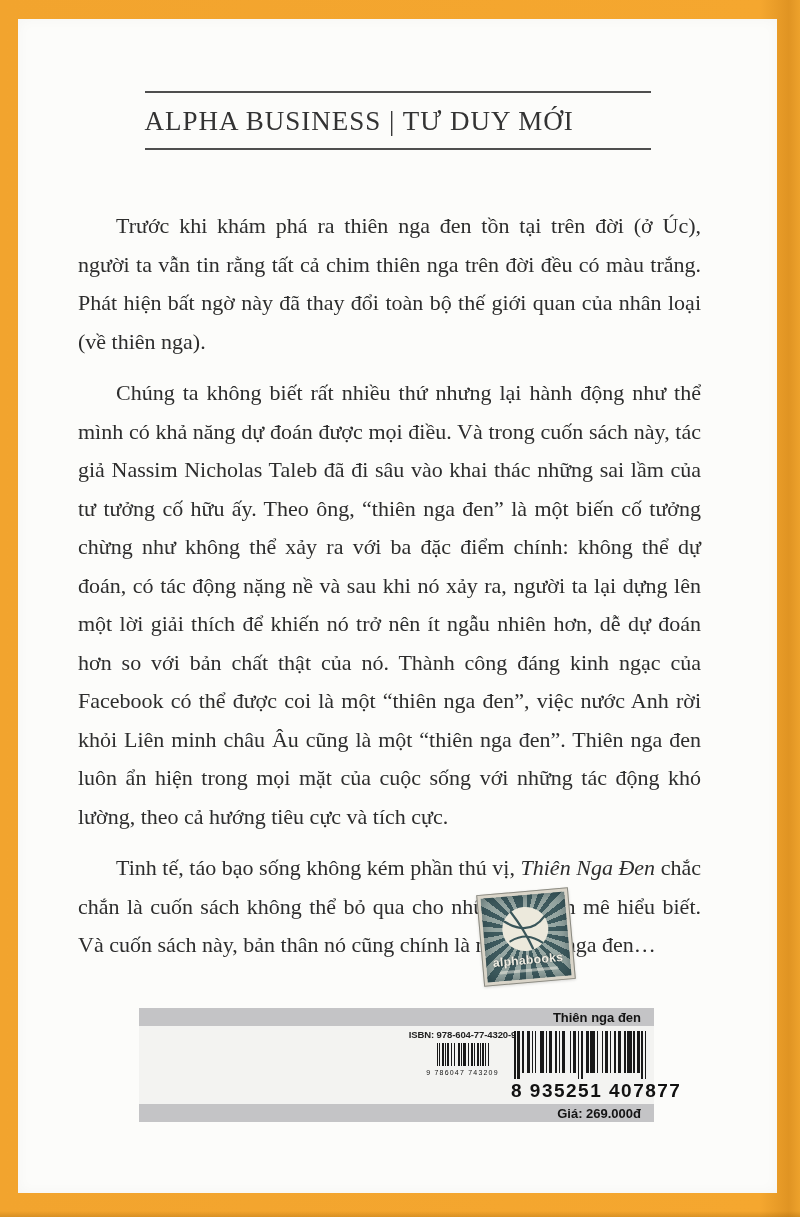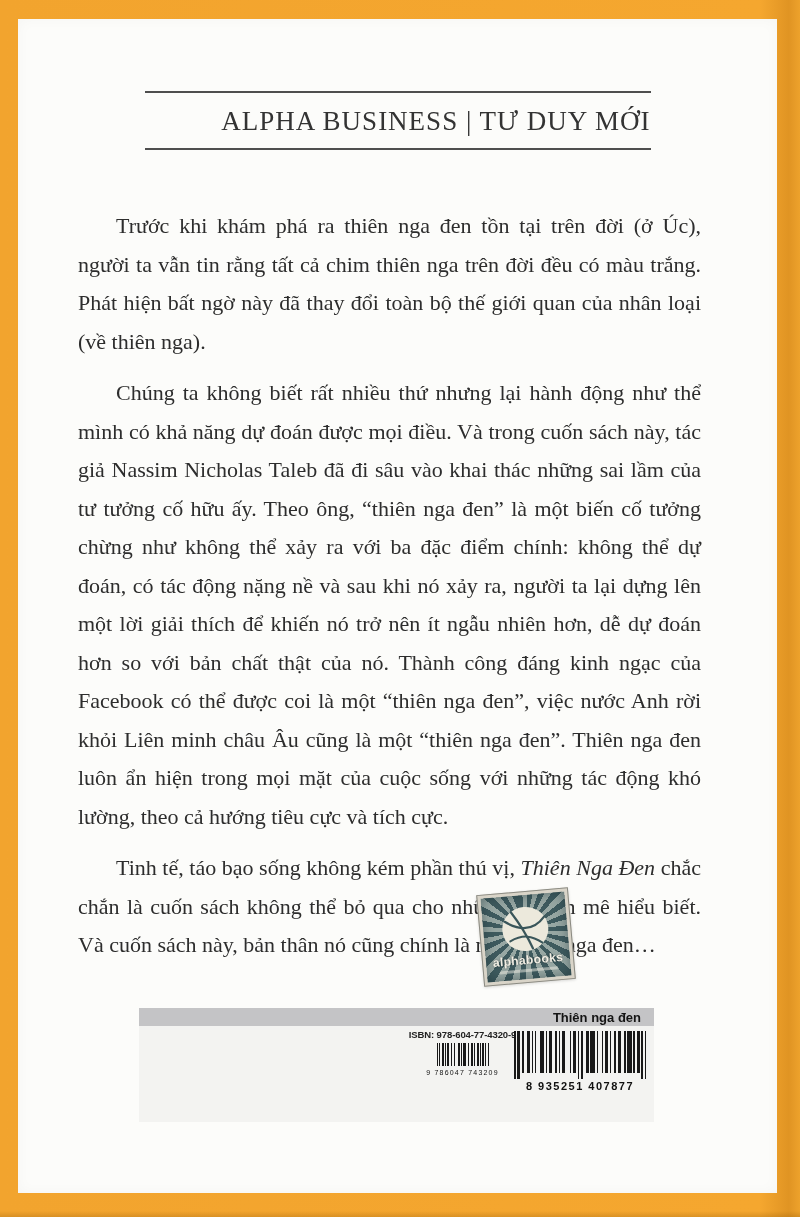--- a/index.html
+++ b/index.html
@@ -13,21 +13,21 @@
     background:linear-gradient(180deg,rgba(0,0,0,0),rgba(120,70,0,.22));}
   .page{
     position:absolute;left:18px;top:19px;right:23px;bottom:24px;
     background:#fcfcfa;
     box-shadow:inset 0 0 14px rgba(0,0,0,.03);
   }
   
   .banner{
     width:506px;margin:72px auto 0;
     border-top:2px solid #4e4e4e;border-bottom:2px solid #4e4e4e;
-    text-align:right;
+    text-align:left;
   }
   .banner-text{
     padding:13px 0 11px;
     font-size:27px;letter-spacing:1px;color:#333;
     white-space:nowrap;
   }
   
   .blurb{margin:57px 76px 0 60px;color:#2d2d2d;}
   .blurb p{
     margin:0 0 13px 0;
@@ -70,21 +70,21 @@
     padding-right:13px;box-sizing:border-box;
     font-size:13px;font-weight:700;color:#141414;
   }
   .bcmid{flex:1;background:#f3f3f1;position:relative;}
   .isbn-block{position:absolute;left:256px;top:3px;width:135px;text-align:center;}
   .isbn-label{font-size:9.5px;font-weight:700;color:#222;white-space:nowrap;letter-spacing:-.1px;}
   .isbn-bars{width:52px;height:26px;margin:3px auto 0;display:flex;align-items:flex-start;}
   .isbn-num{font-size:7px;letter-spacing:1.2px;color:#111;margin-top:0;}
   .ean-block{position:absolute;right:5px;top:5px;width:138px;text-align:center;}
   .ean-bars{width:132px;height:48px;margin:0 auto;display:flex;align-items:flex-start;}
-  .ean-num{font-size:11px;font-weight:700;letter-spacing:1.5px;color:#111;margin-top:1px;white-space:nowrap;}
+  .ean-num{font-size:19px;font-weight:700;letter-spacing:1.5px;color:#111;margin-top:1px;white-space:nowrap;}
   .bar{background:#191919;height:88%;}
   .bar.tall{height:100%;}
   .sp{background:transparent;height:100%;}
 </style>
 </head>
 <body>
 
 <div class="cover">
   <div class="page">
 
@@ -215,16 +215,19 @@
               <div class="sp" style="flex: 1 1 0%;"></div>
               <div class="bar" style="flex: 2 1 0%;"></div>
               <div class="sp" style="flex: 1 1 0%;"></div>
               <div class="bar tall" style="flex: 1 1 0%;"></div>
               <div class="sp" style="flex: 1 1 0%;"></div>
               <div class="bar tall" style="flex: 1 1 0%;"></div>
             </div>
           <div class="ean-num">8 935251 407877</div>
         </div>
       </div>
+      <div class="strip">
+        <span>Giá: 269.000đ</span>
+      </div>
     </div>
 
   </div>
 </div>
 
 </body></html>

